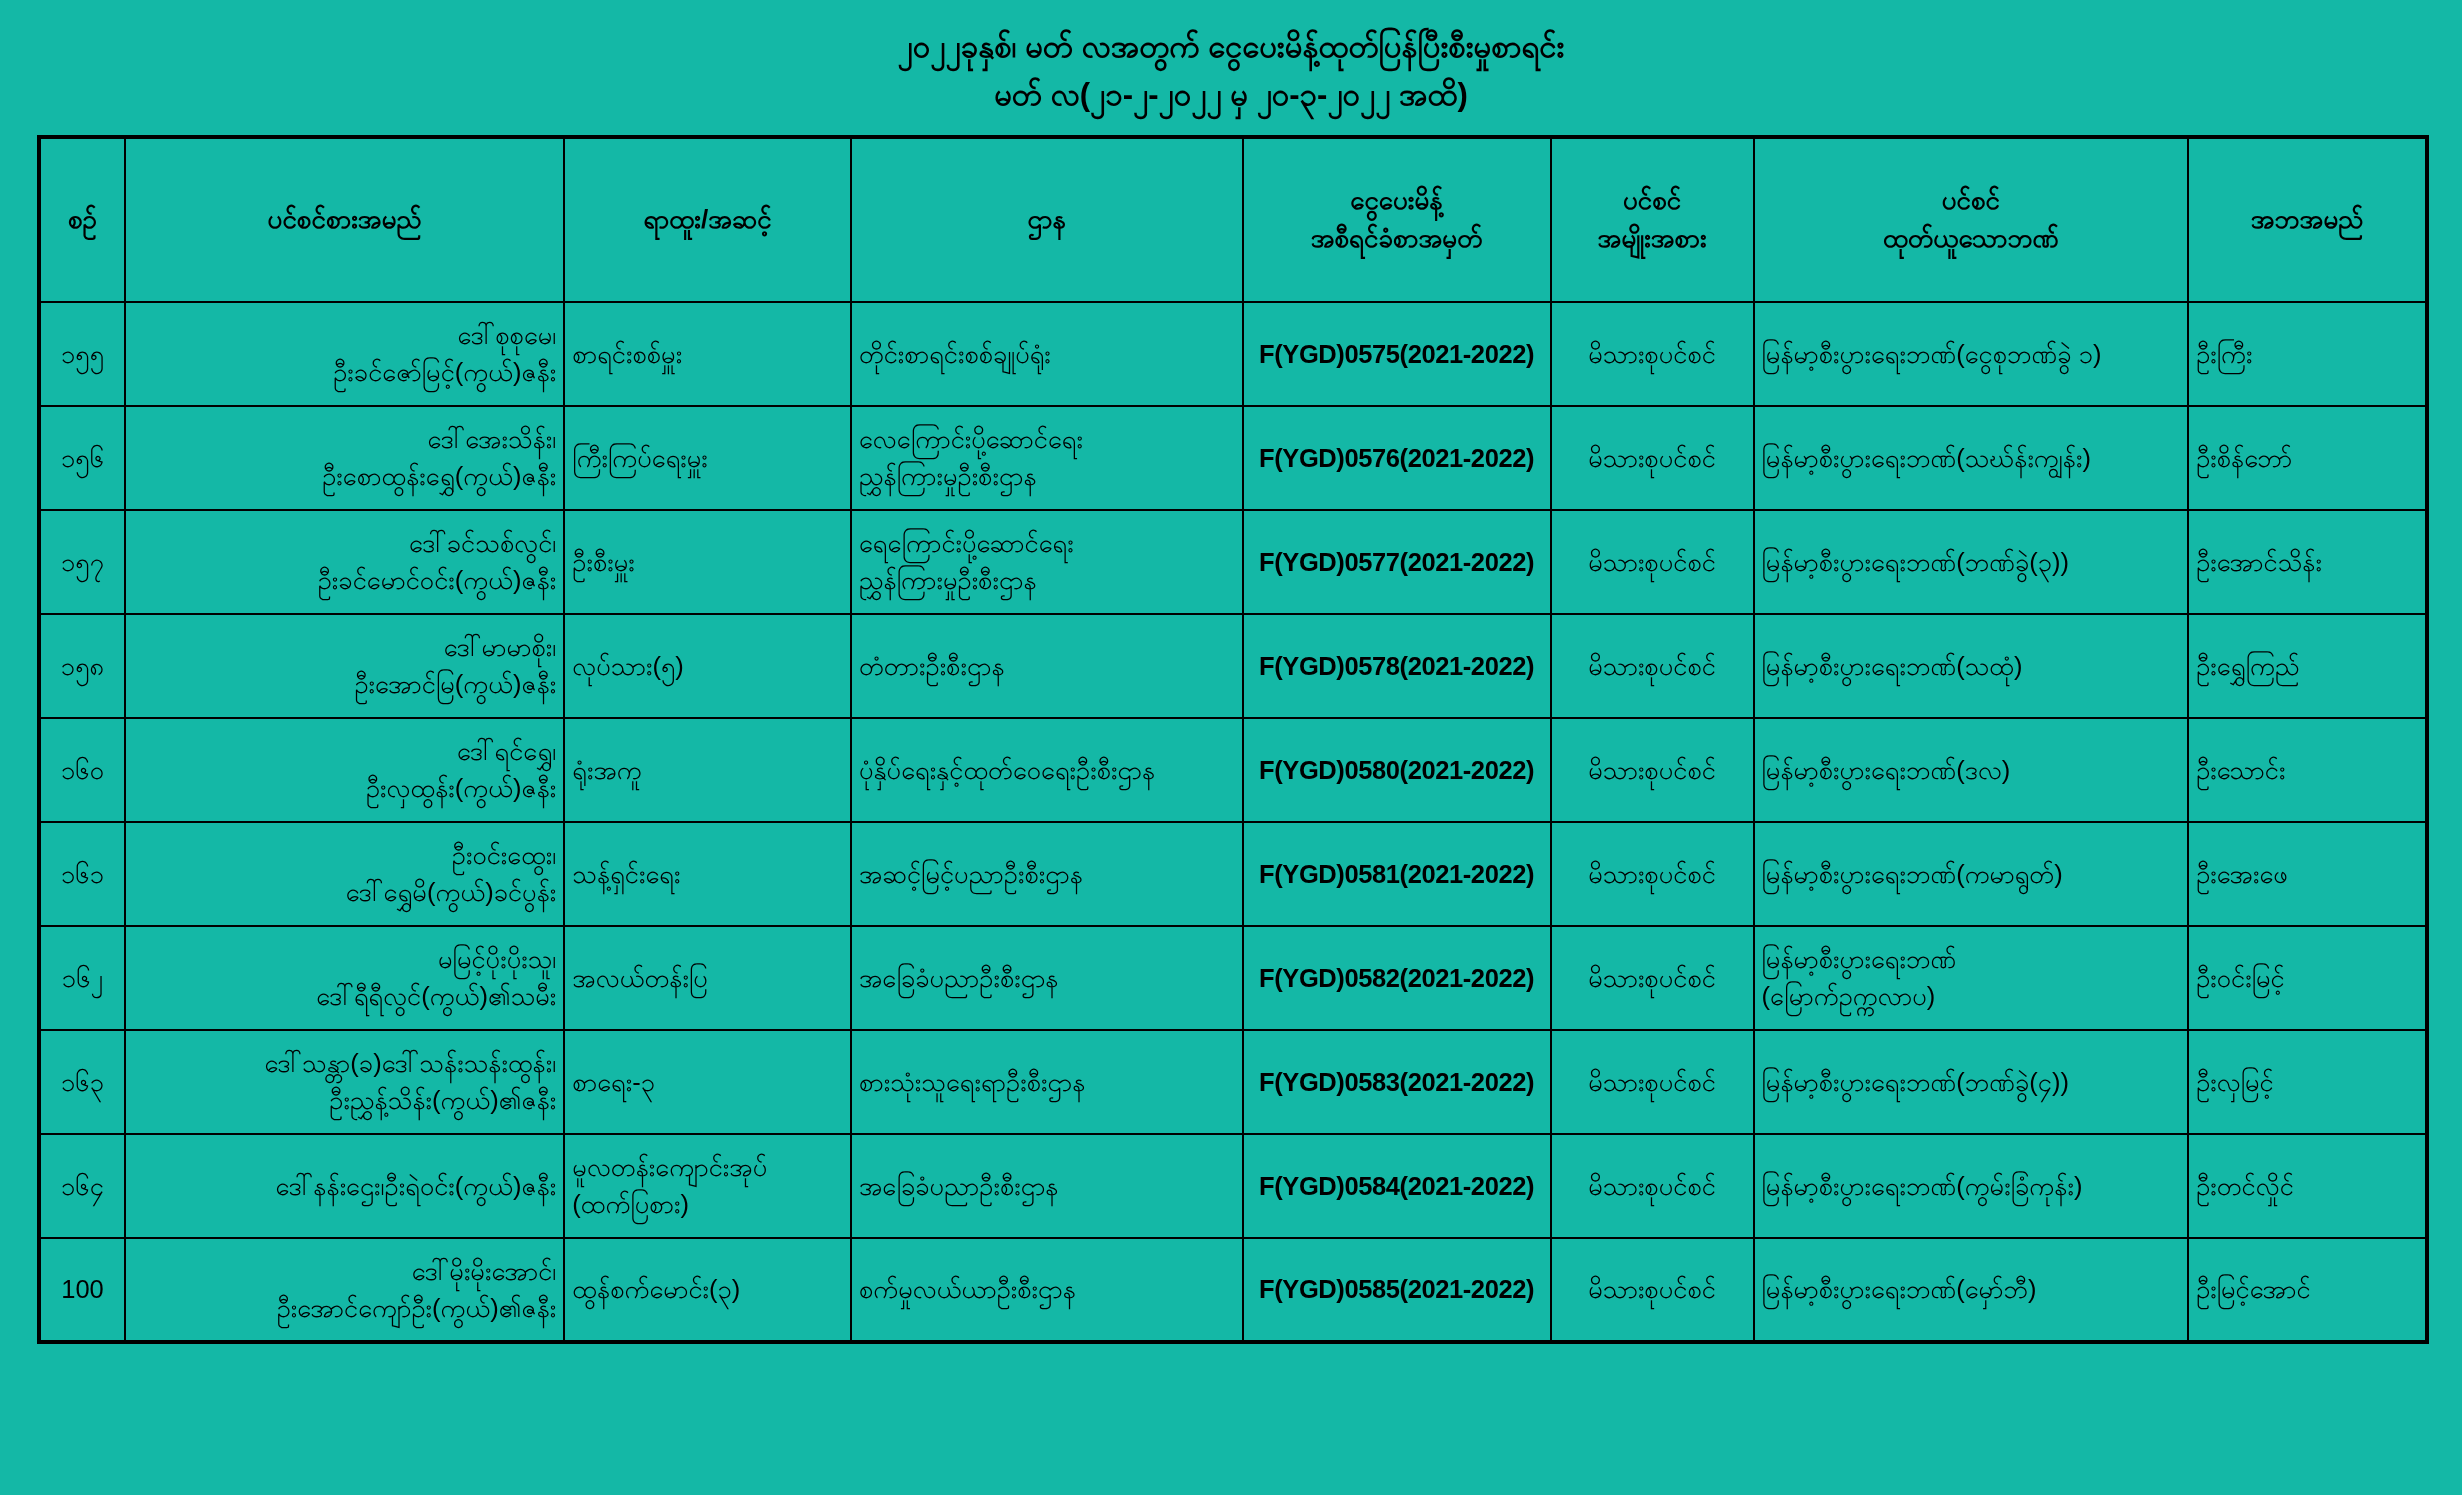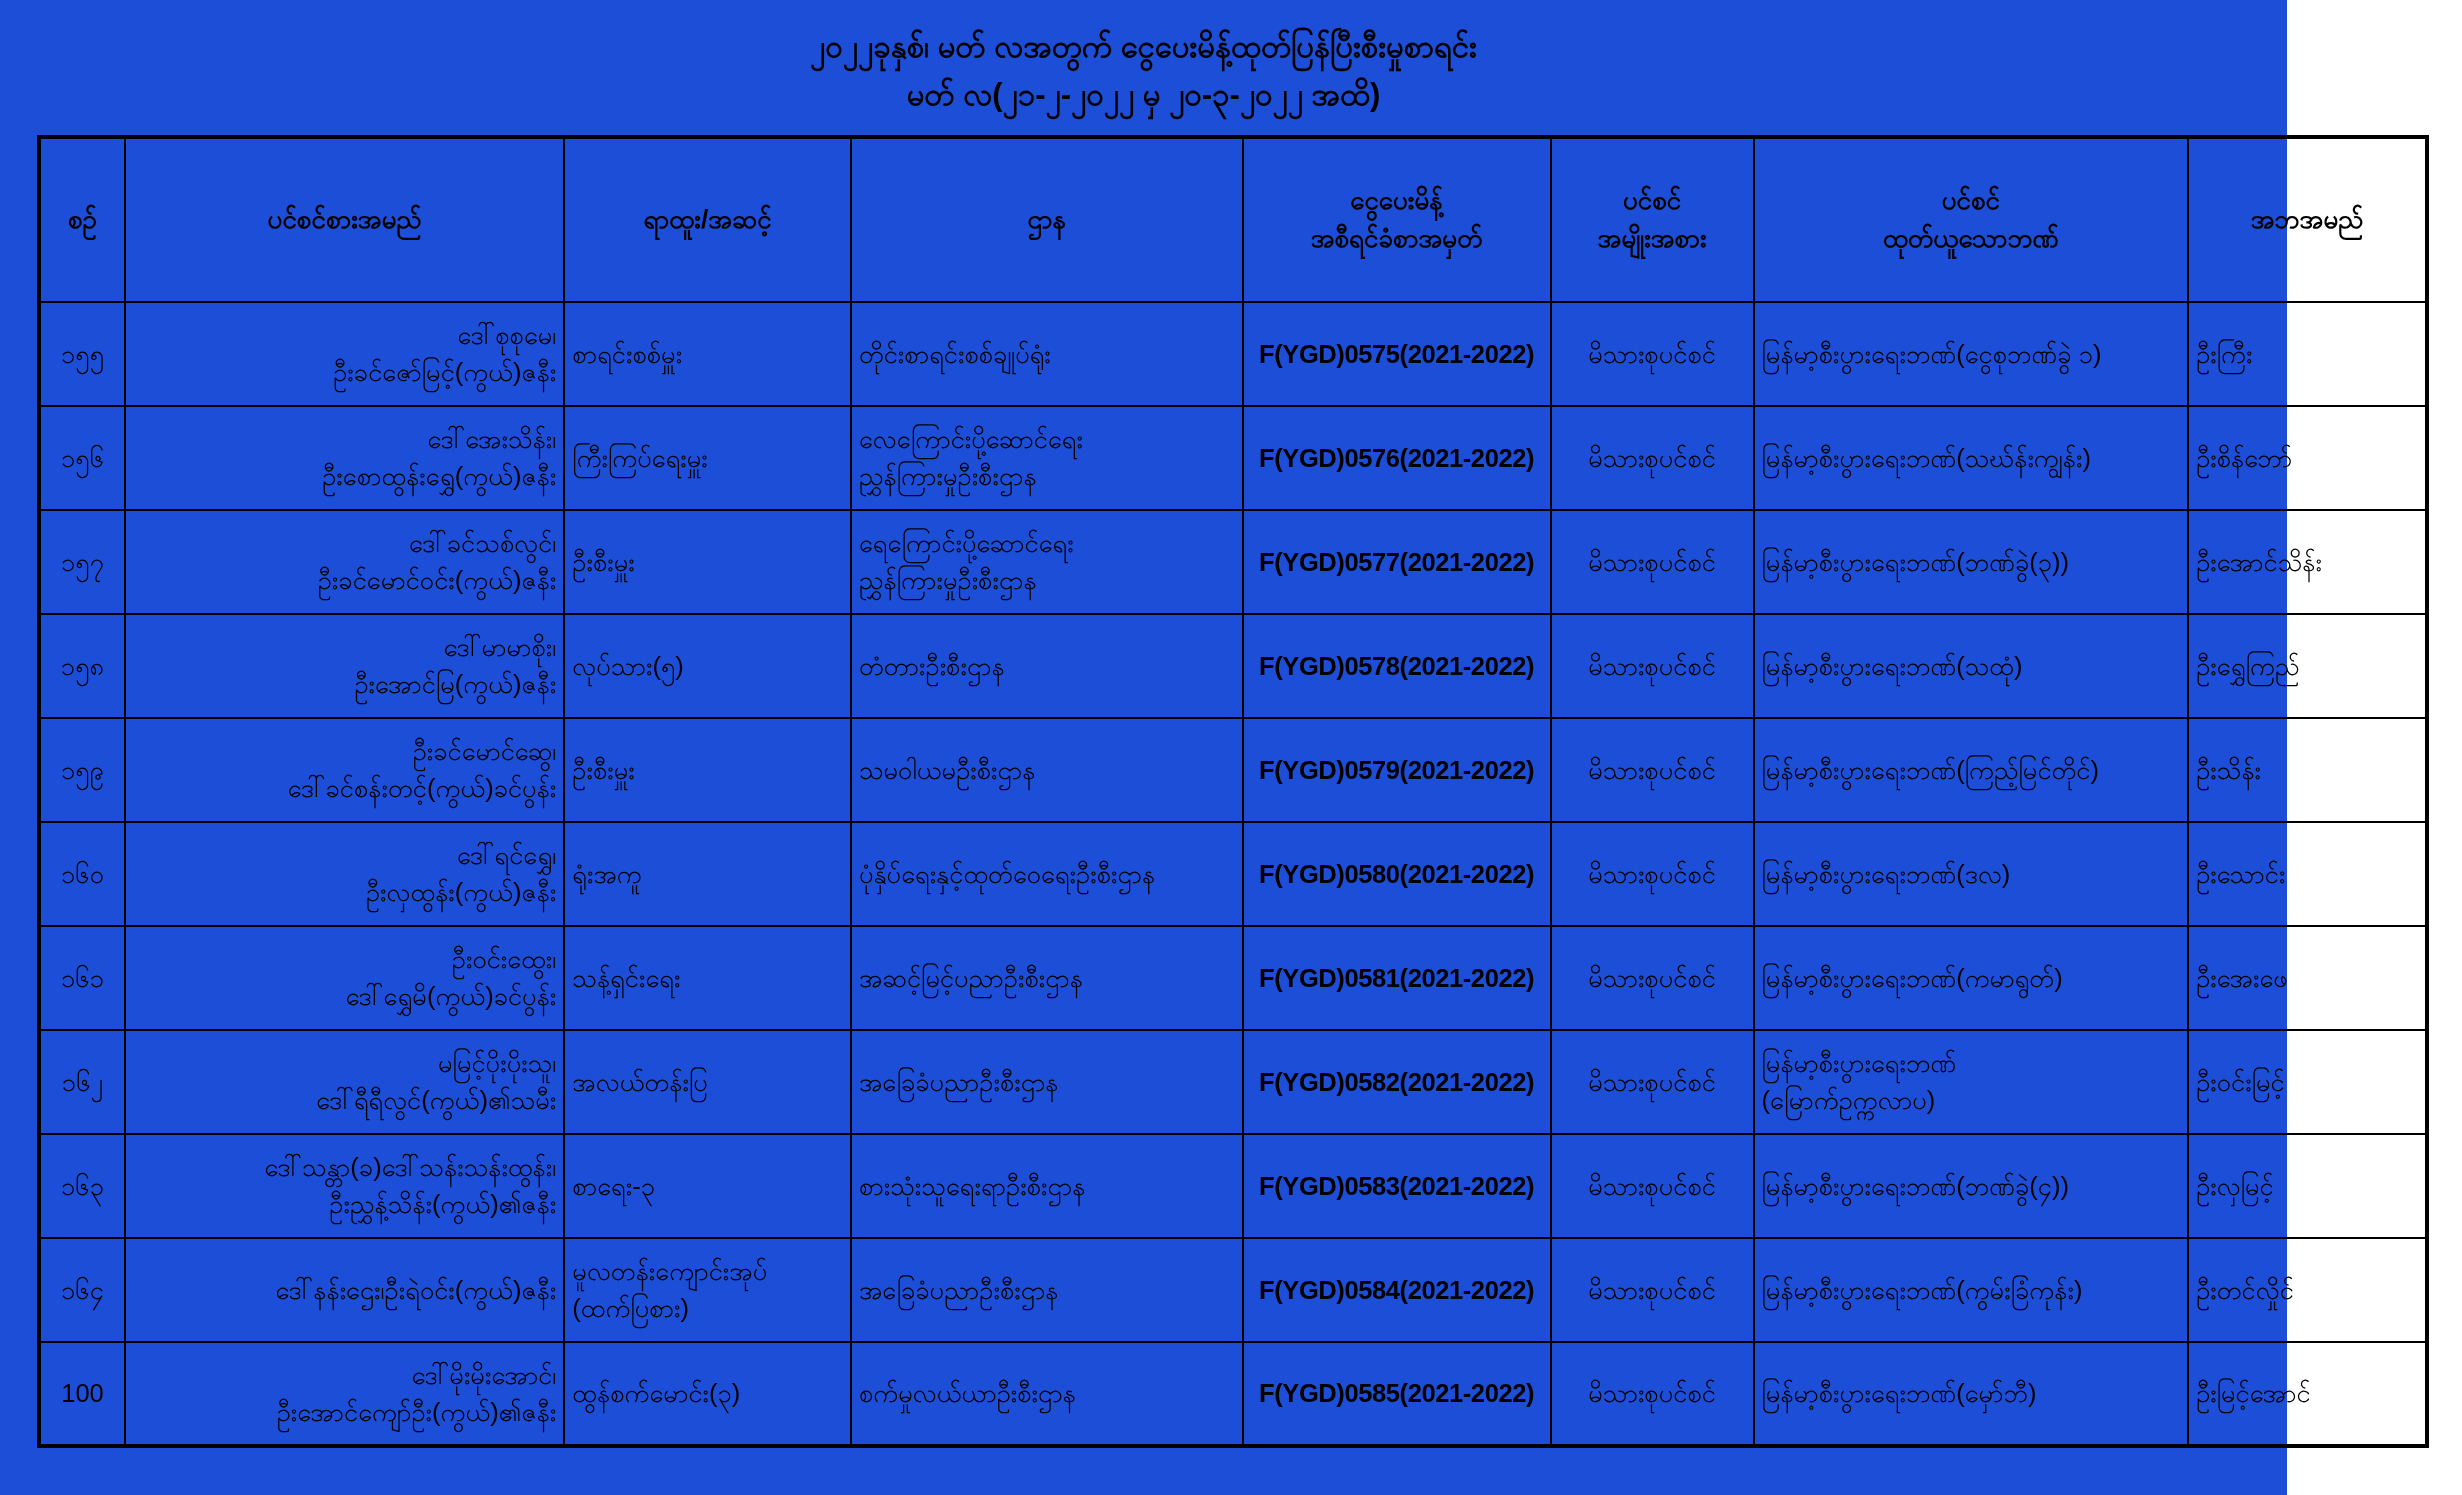--- a/index.html
+++ b/index.html
@@ -3,21 +3,21 @@
 <meta charset="utf-8">
 <style>
   * { margin: 0; padding: 0; box-sizing: border-box; }
   html, body {
     width: 2462px; height: 1495px;
     background: #ffffff;
     color: #000000;
     font-family: "Liberation Sans", sans-serif;
     overflow: hidden;
   }
-  .page { width: 2287px; height: 1495px; background: #1d4ed8; }
+  .page { width: 2462px; height: 1495px; background: #14b8a6; }
   .title-block {
     text-align: center;
     padding-top: 23px;
   }
   .title-line {
     font-size: 31px;
     font-weight: bold;
     line-height: 1.55;
     white-space: pre-line;
   }
@@ -130,31 +130,20 @@
         <td class="c-name">ဒေါ်မာမာစိုး၊
 ဦးအောင်မြ(ကွယ်)ဇနီး</td>
         <td class="c-pos">လုပ်သား(၅)</td>
         <td class="c-dept">တံတားဦးစီးဌာန</td>
         <td class="c-ord">F(YGD)0578(2021-2022)</td>
         <td class="c-type">မိသားစုပင်စင်</td>
         <td class="c-bank">မြန်မာ့စီးပွားရေးဘဏ်(သထုံ)</td>
         <td class="c-father">ဦးရွှေကြည်</td>
       </tr>
       <tr>
-        <td class="c-no">၁၅၉</td>
-        <td class="c-name">ဦးခင်မောင်ဆွေ၊
-ဒေါ်ခင်စန်းတင့်(ကွယ်)ခင်ပွန်း</td>
-        <td class="c-pos">ဦးစီးမှူး</td>
-        <td class="c-dept">သမဝါယမဦးစီးဌာန</td>
-        <td class="c-ord">F(YGD)0579(2021-2022)</td>
-        <td class="c-type">မိသားစုပင်စင်</td>
-        <td class="c-bank">မြန်မာ့စီးပွားရေးဘဏ်(ကြည့်မြင်တိုင်)</td>
-        <td class="c-father">ဦးသိန်း</td>
-      </tr>
-      <tr>
         <td class="c-no">၁၆၀</td>
         <td class="c-name">ဒေါ်ရင်ရွှေ၊
 ဦးလှထွန်း(ကွယ်)ဇနီး</td>
         <td class="c-pos">ရုံးအကူ</td>
         <td class="c-dept">ပုံနှိပ်ရေးနှင့်ထုတ်ဝေရေးဦးစီးဌာန</td>
         <td class="c-ord">F(YGD)0580(2021-2022)</td>
         <td class="c-type">မိသားစုပင်စင်</td>
         <td class="c-bank">မြန်မာ့စီးပွားရေးဘဏ်(ဒလ)</td>
         <td class="c-father">ဦးသောင်း</td>
       </tr>

